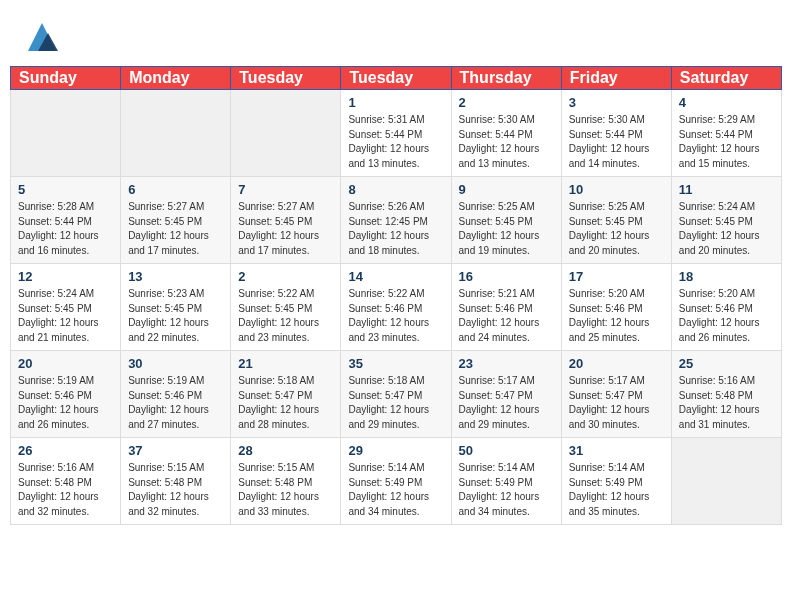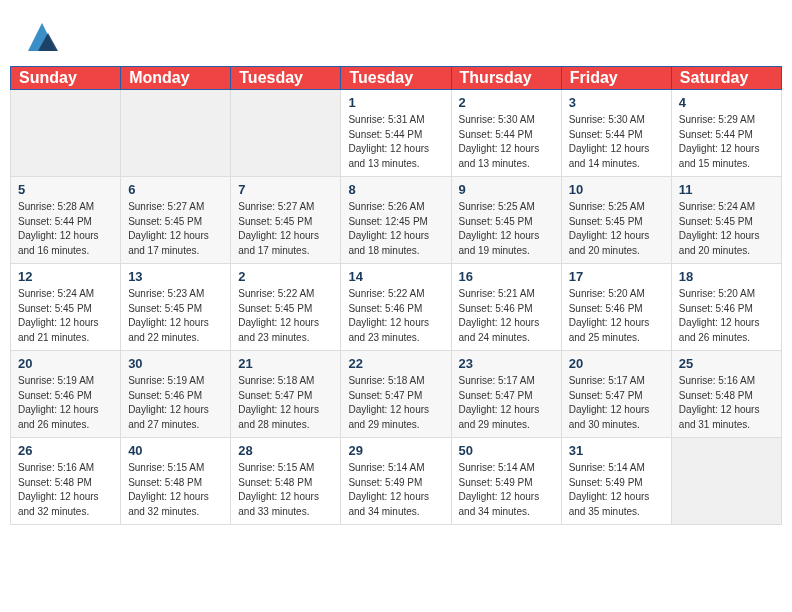--- a/index.html
+++ b/index.html
@@ -254,21 +254,21 @@
 Sunset: 5:46 PM
 Daylight: 12 hours and 27 minutes.</div>
         </td>
         <td>
           <span class="day-num">21</span>
           <div class="day-info">Sunrise: 5:18 AM
 Sunset: 5:47 PM
 Daylight: 12 hours and 28 minutes.</div>
         </td>
         <td>
-          <span class="day-num">22</span>
+          <span class="day-num">35</span>
           <div class="day-info">Sunrise: 5:18 AM
 Sunset: 5:47 PM
 Daylight: 12 hours and 29 minutes.</div>
         </td>
         <td>
           <span class="day-num">23</span>
           <div class="day-info">Sunrise: 5:17 AM
 Sunset: 5:47 PM
 Daylight: 12 hours and 29 minutes.</div>
         </td>
@@ -286,21 +286,21 @@
         </td>
       </tr>
       <tr>
         <td>
           <span class="day-num">26</span>
           <div class="day-info">Sunrise: 5:16 AM
 Sunset: 5:48 PM
 Daylight: 12 hours and 32 minutes.</div>
         </td>
         <td>
-          <span class="day-num">40</span>
+          <span class="day-num">37</span>
           <div class="day-info">Sunrise: 5:15 AM
 Sunset: 5:48 PM
 Daylight: 12 hours and 32 minutes.</div>
         </td>
         <td>
           <span class="day-num">28</span>
           <div class="day-info">Sunrise: 5:15 AM
 Sunset: 5:48 PM
 Daylight: 12 hours and 33 minutes.</div>
         </td>

